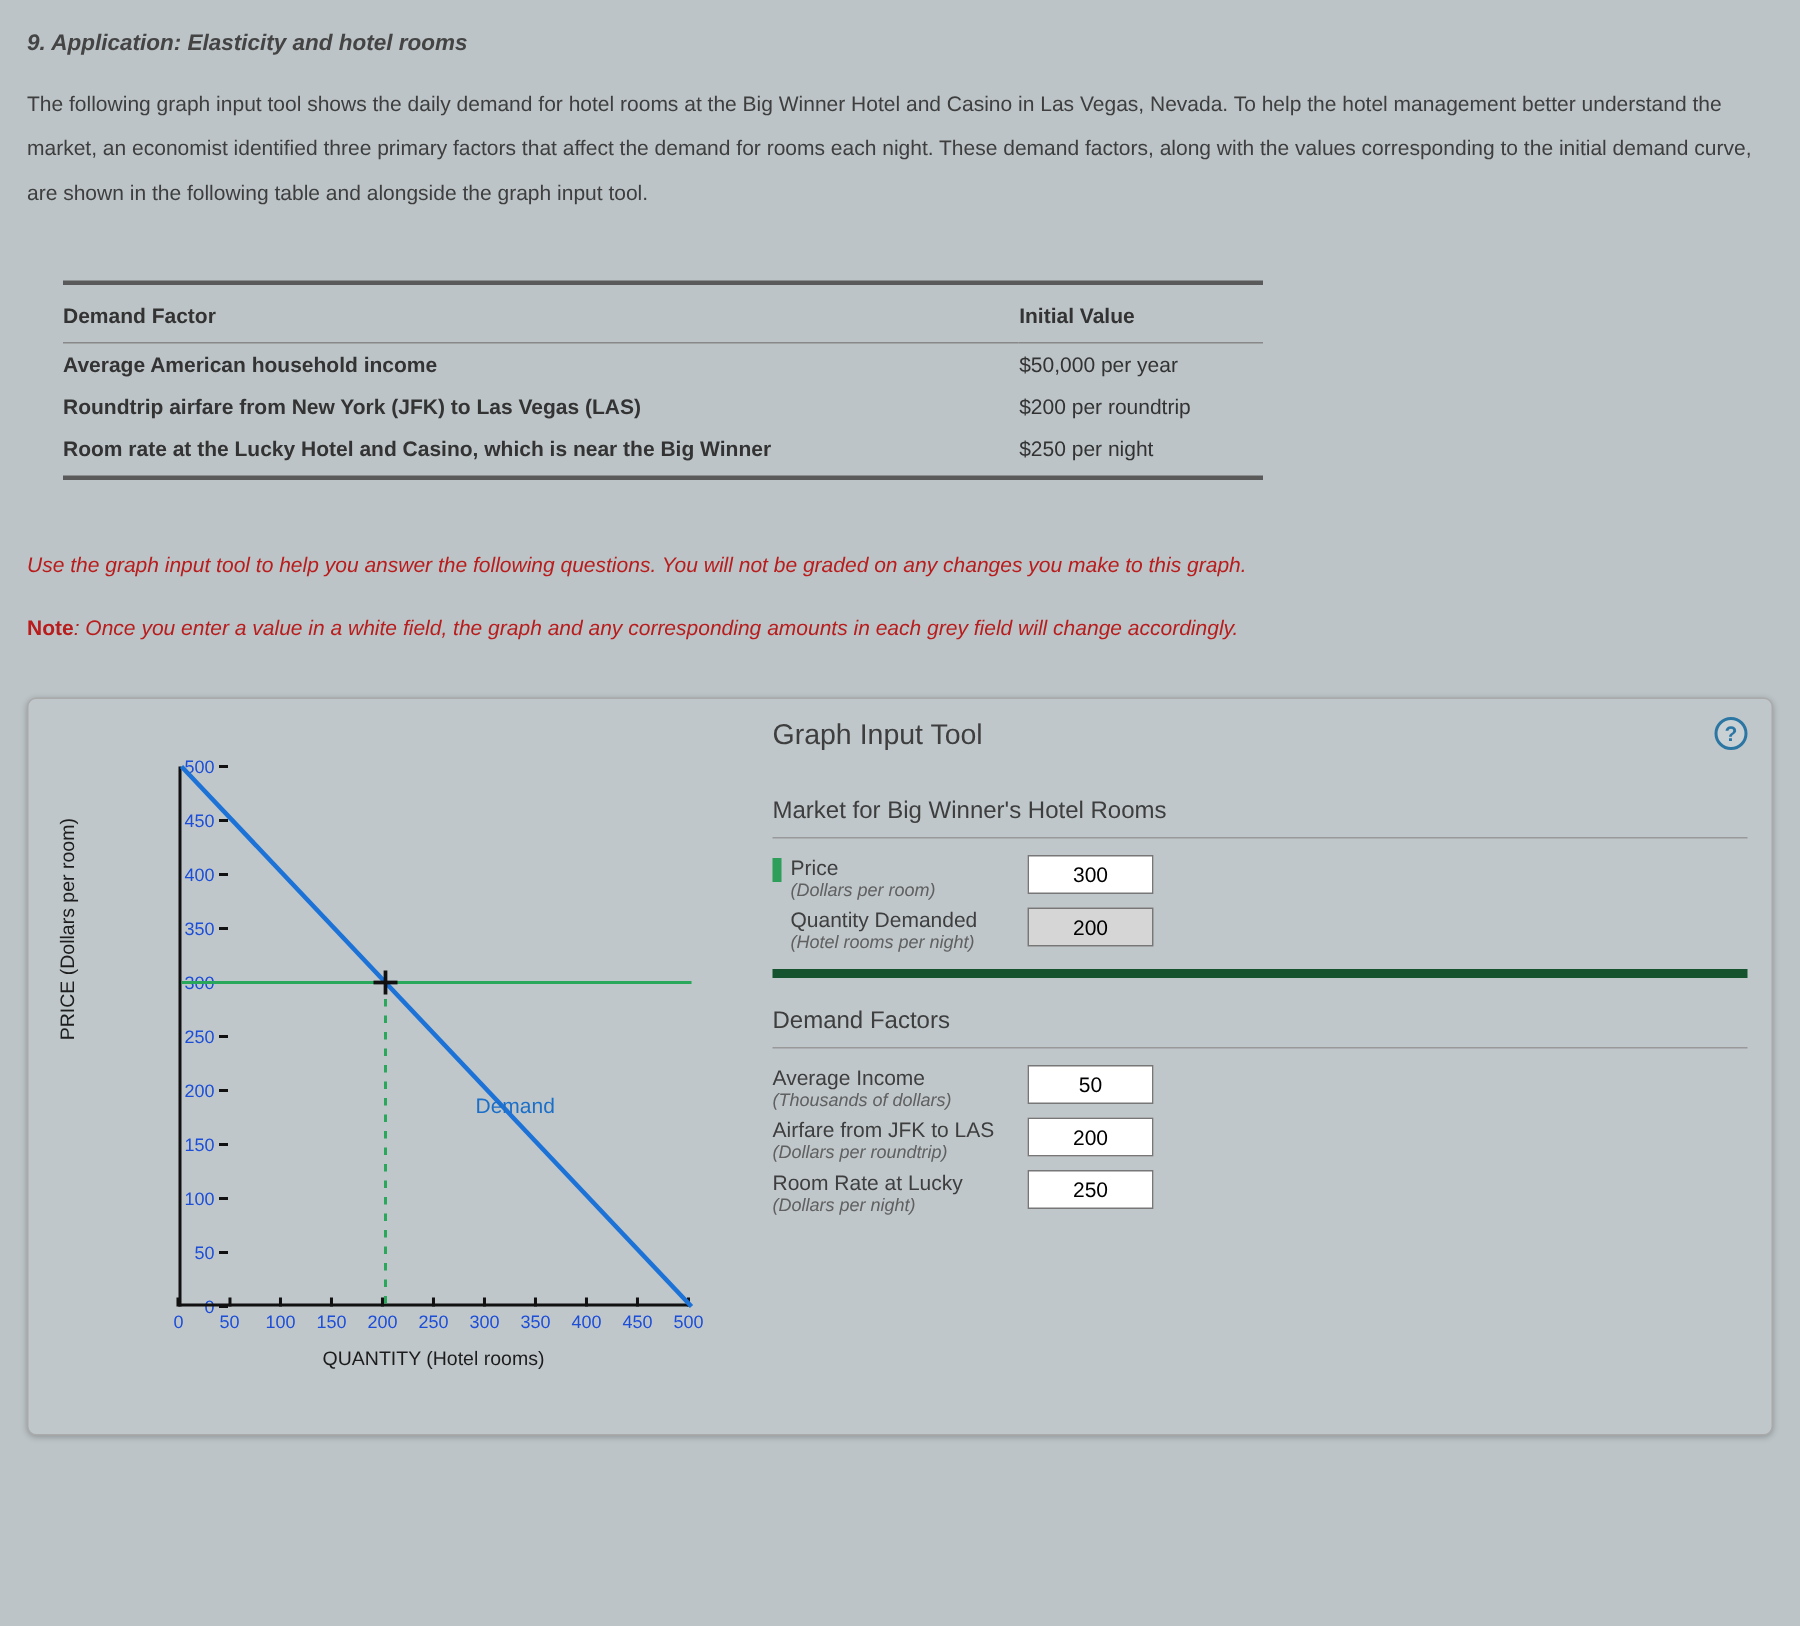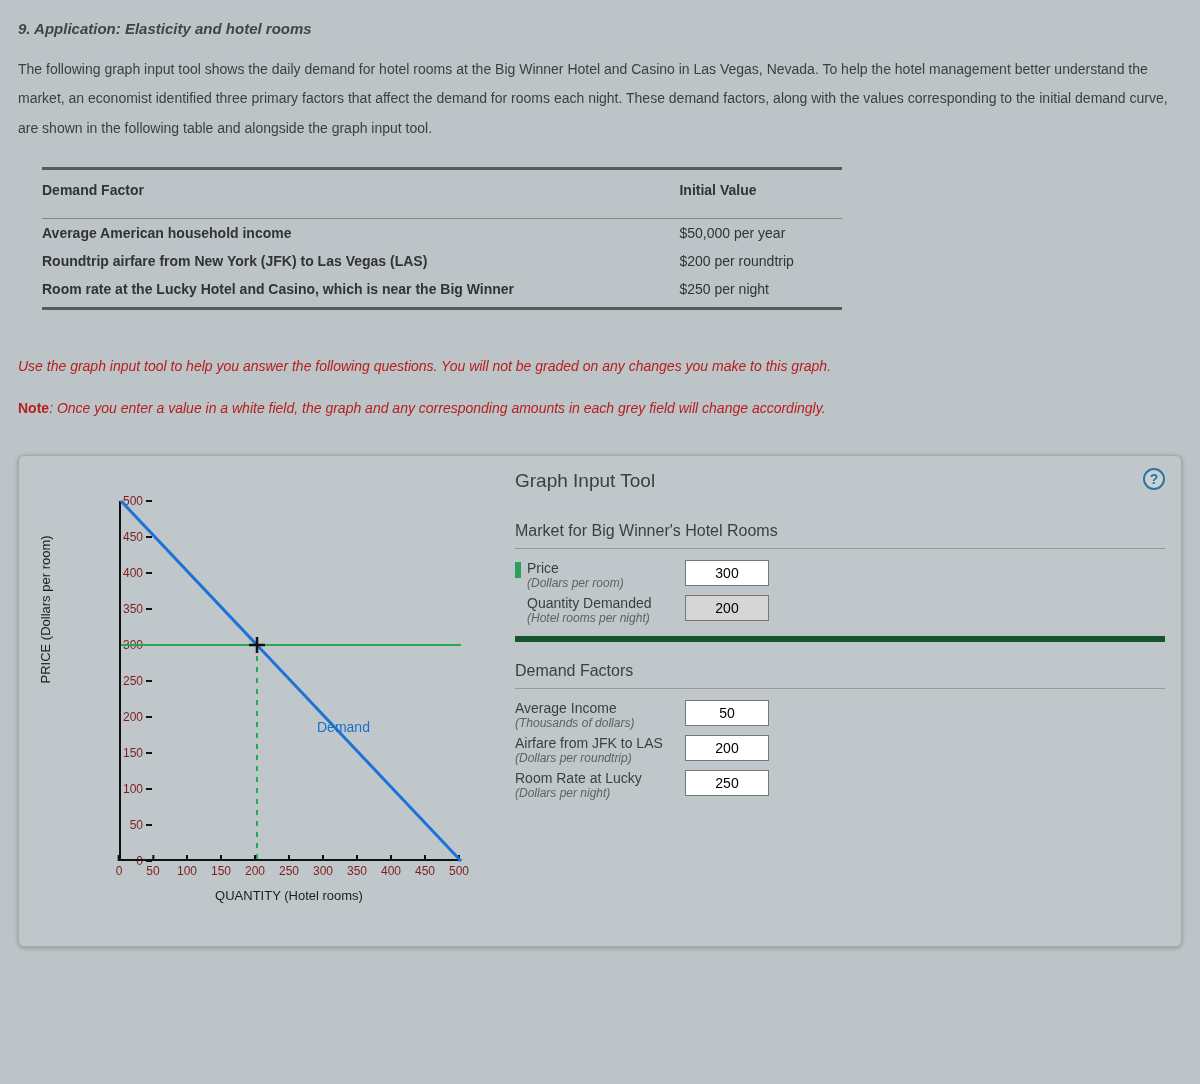--- a/index.html
+++ b/index.html
@@ -14,41 +14,41 @@
     font-weight: bold;
     font-size: 15px;
     color: #444;
     margin-bottom: 18px;
     font-style: italic;
   }
   .intro {
     font-size: 14px;
     line-height: 2.1;
     color: #3e3e3e;
-    margin-bottom: 24px;
+    margin-bottom: 44px;
   }
   .factor-table-wrap {
     margin: 0 24px 40px 24px;
   }
   .factor-table {
     width: 800px;
     border-top: 3px solid #5a5a5a;
     border-bottom: 3px solid #5a5a5a;
     padding: 4px 0;
   }
   .factor-table table {
     border-collapse: collapse;
     width: 100%;
     margin-top:0px;
   }
   .factor-table th {
     text-align: left;
     font-weight: bold;
     font-size: 14px;
-    padding: 8px 8px 20px 0;
+    padding: 8px 8px 10px 0;
     border-bottom: 1px solid #888;
     color: #333;
   }
   .factor-table th.val { text-align: left; }
   .factor-table td {
     font-size: 14px;
     padding: 6px 8px 6px 0;
     color: #333;
     font-weight: bold;
   }
@@ -157,21 +157,21 @@
   .plot {
     position: absolute;
     left: 60px; top: 5px;
     width: 340px; height: 360px;
     border-left: 2px solid #111;
     border-bottom: 2px solid #111;
   }
   .y-tick, .x-tick {
     position: absolute;
     font-size: 12px;
-    color: #7f1d1d;
+    color: #1d4ed8;
   }
   .y-tick { right: 346px; width:40px; text-align:right; transform: translateY(-50%); }
   .x-tick { top: 368px; transform: translateX(-50%); }
   .y-tick .tk, .x-tick .tk {
     position:absolute;
     background:#111;
   }
   .y-tick .tk { width:6px; height:2px; right:-9px; top:50%; transform:translateY(-50%); }
   .x-tick .tk { height:6px; width:2px; left:50%; top:-9px; transform:translateX(-50%); }
 

